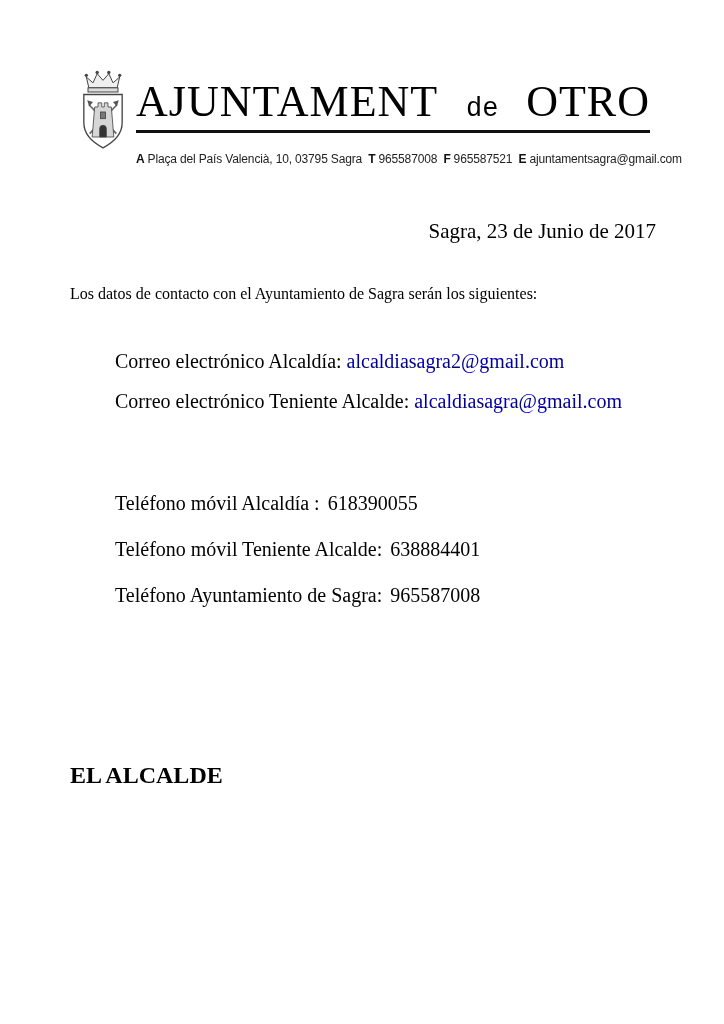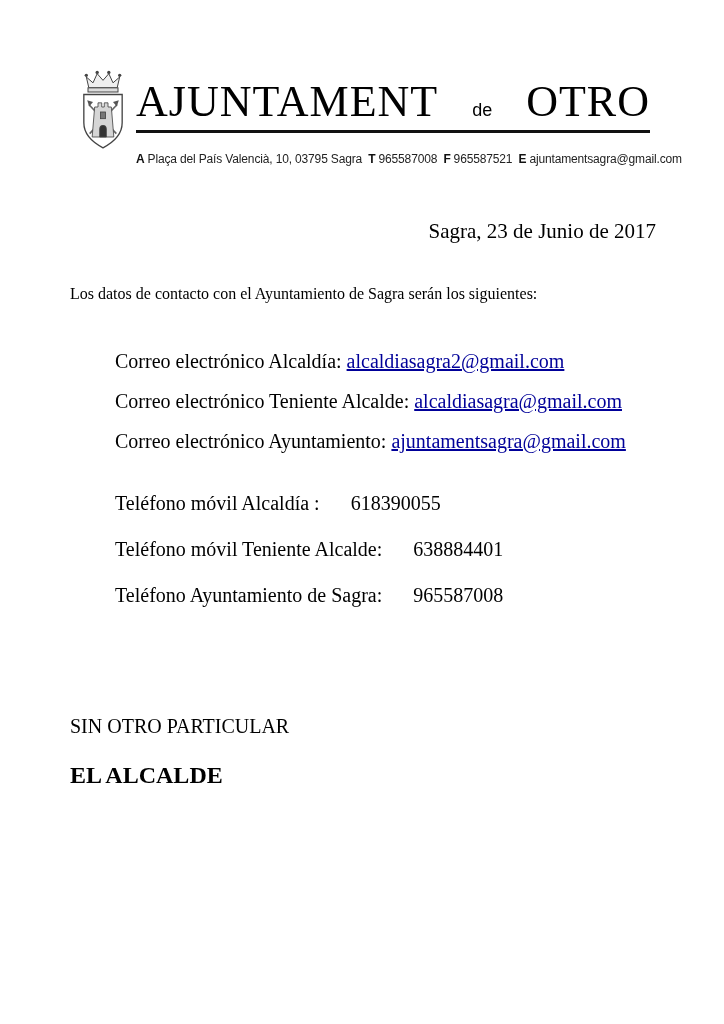--- a/index.html
+++ b/index.html
@@ -44,22 +44,22 @@
     white-space: nowrap;
     line-height: 1;
     padding-top: 12px;
   }
   .title-main {
     font-family: "Liberation Serif", serif;
     font-size: 44px;
     letter-spacing: 1px;
   }
   .title-de {
-    font-family: Liberation Sans, sans-serif;
-    font-size: 18px;
+    font-family: Liberation Mono, monospace;
+    font-size: 27px;
     margin: 0 6px;
   }
   .head-rule {
     height: 3px;
     background: #111111;
     margin-top: 6px;
   }
   .address-line {
     margin-top: 19px;
     font-family: Liberation Sans, sans-serif;
@@ -97,35 +97,34 @@
     left: 115px;
   }
   .email-row {
     font-size: 20px;
     margin-bottom: 17px;
     white-space: nowrap;
     line-height: 23px;
   }
   .email-link {
     color: #000099;
-    text-decoration: underline;
     cursor: pointer;
   }
   .phone-list {
     position: absolute;
     top: 492px;
     left: 115px;
   }
   .phone-row {
     font-size: 20px;
     margin-bottom: 23px;
     white-space: nowrap;
     line-height: 23px;
   }
-  .phone-value { margin-left: 26px; }
+  .phone-value { margin-left: 3px; }
   .closing-line {
     position: absolute;
     top: 715px;
     left: 70px;
     font-size: 20px;
   }
   .signature-line {
     position: absolute;
     top: 762px;
     left: 70px;
@@ -193,34 +192,30 @@
 
   <div class="intro-line">Los datos de contacto con el Ayuntamiento de Sagra serán los siguientes:</div>
 
   <div class="email-list">
     <div class="email-row">
       <span>Correo electrónico Alcaldía: </span><a class="email-link">alcaldiasagra2@gmail.com</a>
     </div>
     <div class="email-row">
       <span>Correo electrónico Teniente Alcalde: </span><a class="email-link">alcaldiasagra@gmail.com</a>
     </div>
-    <div class="email-row">
-      <span>Correo electrónico Ayuntamiento: </span><a class="email-link">ajuntamentsagra@gmail.com</a>
-    </div>
   </div>
 
   <div class="phone-list">
     <div class="phone-row">
       <span>Teléfono móvil Alcaldía : </span><span class="phone-value">618390055</span>
     </div>
     <div class="phone-row">
       <span>Teléfono móvil Teniente Alcalde: </span><span class="phone-value">638884401</span>
     </div>
     <div class="phone-row">
       <span>Teléfono Ayuntamiento de Sagra: </span><span class="phone-value">965587008</span>
     </div>
   </div>
 
-  <div class="closing-line">SIN OTRO PARTICULAR</div>
 
   <div class="signature-line">EL ALCALDE</div>
 
 </div>
 
 </body></html>

